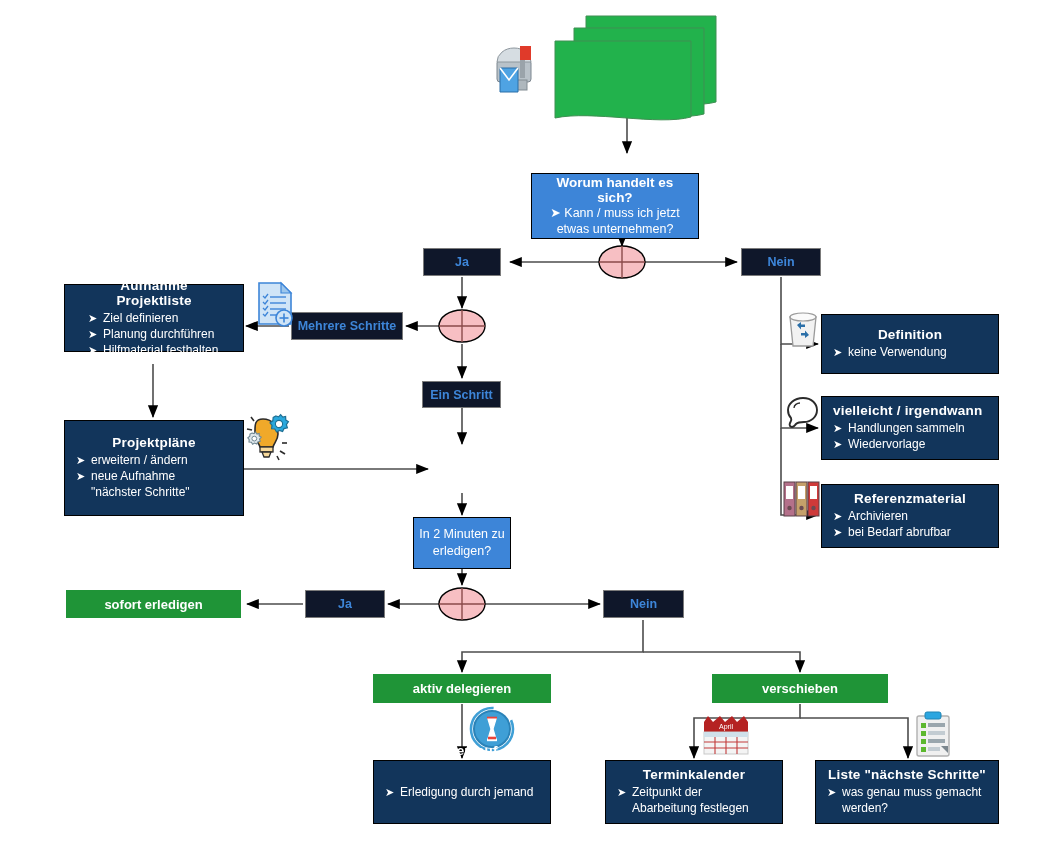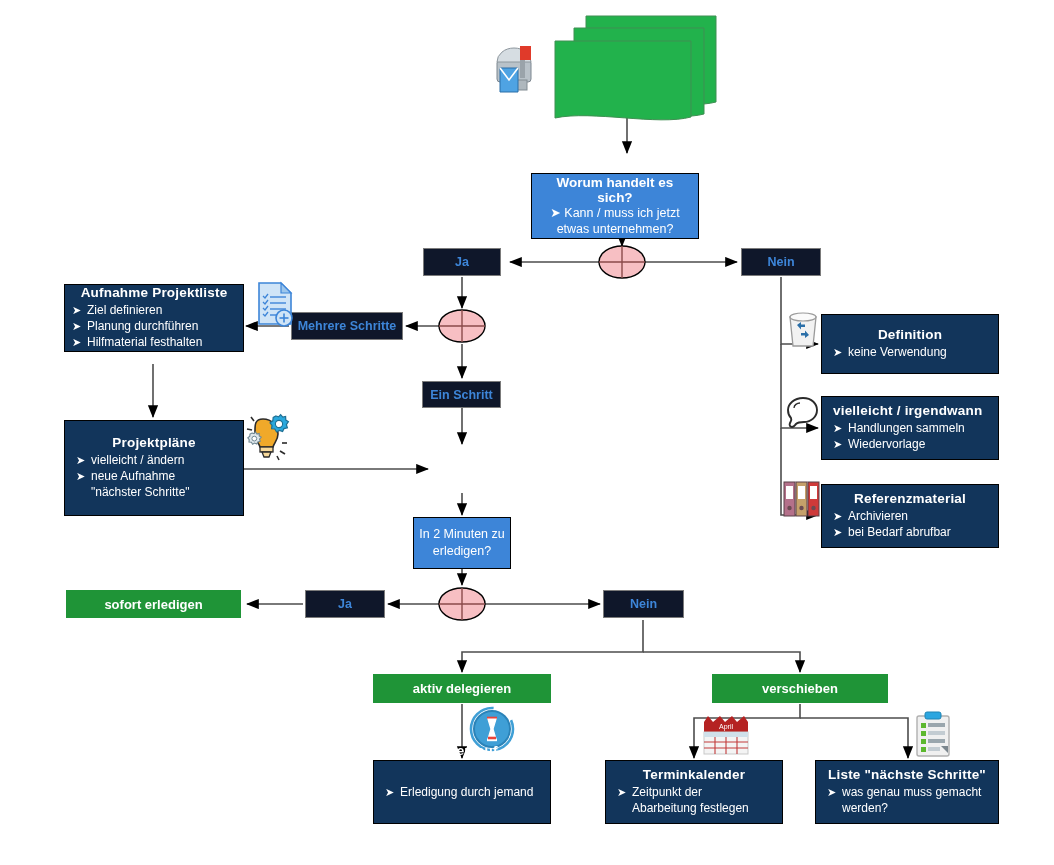--- a/index.html
+++ b/index.html
@@ -143,21 +143,21 @@
   </div>
 
   <div class="node grey" style="left:291px;top:312px;width:112px;height:28px;">
     <span>Mehrere Schritte</span>
   </div>
 
   <div class="node grey" style="left:422px;top:381px;width:79px;height:27px;">
     <span>Ein Schritt</span>
   </div>
 
-  <div class="node navy" style="left:64px;top:284px;width:180px;height:68px;padding:7px 0;">
+  <div class="node navy" style="left:64px;top:284px;width:180px;height:68px;padding:7px 16px;">
     <div class="ttl">Aufnahme Projektliste</div>
     <div class="li"><span class="arw">➤</span><span>Ziel definieren</span></div>
     <div class="li"><span class="arw">➤</span><span>Planung durchführen</span></div>
     <div class="li"><span class="arw">➤</span><span>Hilfmaterial festhalten</span></div>
   </div>
 
   <div class="icon" style="left:251px;top:280px;width:50px;height:52px;">
     <svg width="50" height="52" viewBox="0 0 50 52">
       <path d="M8,3 L30,3 L40,13 L40,44 L8,44 Z" fill="#cfe4f7" stroke="#3d85d8" stroke-width="1.6"></path>
       <path d="M30,3 L30,13 L40,13 Z" fill="#9cc6ec" stroke="#3d85d8" stroke-width="1.2"></path>
@@ -174,21 +174,21 @@
           <polyline points="12,34 14,36 17,32"></polyline>
       </g>
       <circle cx="33" cy="38" r="8" fill="#cfe4f7" stroke="#3d85d8" stroke-width="1.6"></circle>
       <line x1="33" y1="33.5" x2="33" y2="42.5" stroke="#3d85d8" stroke-width="1.6"></line>
       <line x1="28.5" y1="38" x2="37.5" y2="38" stroke="#3d85d8" stroke-width="1.6"></line>
     </svg>
   </div>
 
   <div class="node navy" style="left:64px;top:420px;width:180px;height:96px;padding:7px 4px;">
     <div class="ttl">Projektpläne</div>
-    <div class="li"><span class="arw">➤</span><span>vielleicht / ändern</span></div>
+    <div class="li"><span class="arw">➤</span><span>erweitern / ändern</span></div>
     <div class="li"><span class="arw">➤</span><span>neue Aufnahme</span></div>
     <div class="li cont"><span>"nächster Schritte"</span></div>
   </div>
 
   <div class="icon" style="left:239px;top:409px;width:58px;height:56px;">
     <svg width="58" height="56" viewBox="0 0 58 56">
       <path d="M24,10 C33,10 39,17 39,25 C39,31 35,34 34,38 L21,38 C20,34 16,31 16,25 C16,17 15,10 24,10 Z" fill="#f0a92a" stroke="#2b2b2b" stroke-width="1.6"></path>
       <rect x="21" y="38" width="13" height="5" fill="#f7d99a" stroke="#2b2b2b" stroke-width="1.3"></rect>
       <path d="M23,43 L32,43 L30,48 L25,48 Z" fill="#f7d99a" stroke="#2b2b2b" stroke-width="1.3"></path>
       <g stroke="#2b2b2b" stroke-width="1.6">

